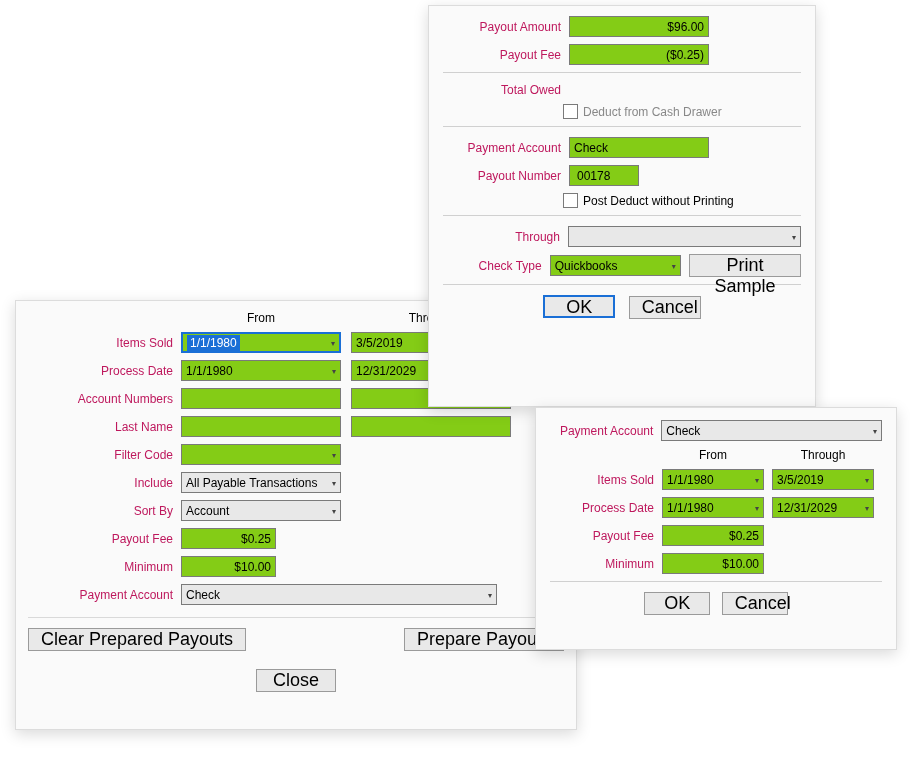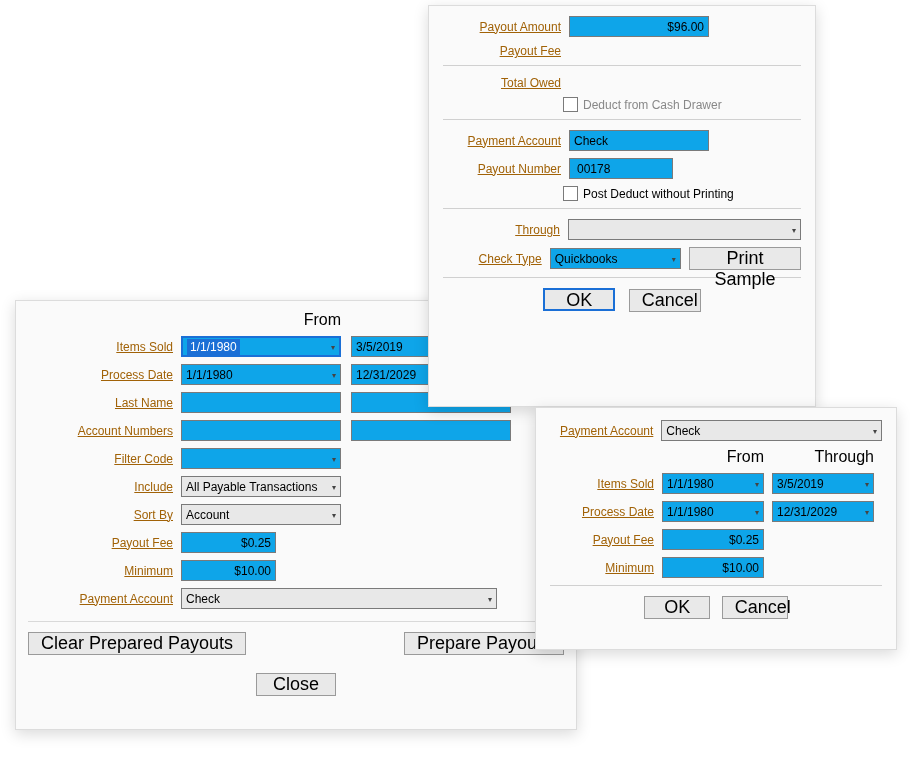--- a/index.html
+++ b/index.html
@@ -20,27 +20,26 @@
     box-shadow: 0 4px 14px rgba(0,0,0,0.15);
   }
   .row {
     display: flex;
     align-items: center;
     margin-bottom: 7px;
   }
   .lbl {
     text-align: right;
     padding-right: 8px;
-    color: #a16207;
-    text-decoration: underline;
+    color: #be185d;
   }
   input.text, .dropdown, .combo {
     height: 21px;
     border: 1px solid #7a7a7a;
-    background: #0ea5e9;
+    background: #84cc16;
     font-family: inherit;
     font-size: 12px;
     padding: 0 4px;
     box-sizing: border-box;
   }
   .dropdown.grey, .combo.grey {
     background: #e8e8e8;
   }
   .combo {
     position: relative;
@@ -77,22 +76,22 @@
   .checkbox {
     width: 13px;
     height: 13px;
     border: 1px solid #7a7a7a;
     display: inline-block;
     vertical-align: middle;
     margin-right: 5px;
     background: #fff;
   }
   .header-cell {
-    text-align:right;
-    font-size:16px;
+    text-align:center;
+    font-size:12px;
   }
 
   
   #panel-a { left: 15px; top: 300px; width: 562px; height: 430px; padding: 10px 12px 12px 12px; box-sizing: border-box; }
   #panel-a .lbl { width: 145px; }
   #panel-a .col-from { width: 160px; }
   #panel-a .col-thru { width: 160px; margin-left: 10px; }
   #panel-a .footer-bar {
     border-top: 1px solid #d9d9d9;
     margin-top: 12px;
@@ -142,32 +141,32 @@
   <div class="row">
     <div class="lbl">Process Date</div>
     <div class="combo col-from">
       <span>1/1/1980</span>
       <span class="chev">▾</span>
     </div>
     <input class="text col-thru" value="12/31/2029" style="">
   </div>
 
   <div class="row">
+    <div class="lbl">Account Numbers</div>
+    <input class="text col-from" style="">
+    <input class="text col-thru" style="">
+  </div>
+
+  <div class="row">
     <div class="lbl">Last Name</div>
     <input class="text col-from" style="">
     <input class="text col-thru" style="">
   </div>
 
   <div class="row">
-    <div class="lbl">Account Numbers</div>
-    <input class="text col-from" style="">
-    <input class="text col-thru" style="">
-  </div>
-
-  <div class="row">
     <div class="lbl">Filter Code</div>
     <div class="combo col-from">
       <span></span>
       <span class="chev">▾</span>
     </div>
   </div>
 
   <div class="row">
     <div class="lbl">Include</div>
     <div class="combo grey col-from">
@@ -213,20 +212,21 @@
 </div>
 
 <div id="panel-b" class="panel">
 
   <div class="row">
     <div class="lbl">Payout Amount</div>
     <input class="text val amount-input" value="$96.00" style="">
   </div>
   <div class="row">
     <div class="lbl">Payout Fee</div>
+    <input class="text val amount-input" value="($0.25)" style="">
   </div>
 
   <div class="divider"></div>
 
   <div class="row">
     <div class="lbl">Total Owed</div>
   </div>
 
   <div class="row" style="margin-left:120px;">
     <span class="checkbox"></span>
@@ -234,21 +234,21 @@
   </div>
 
   <div class="divider"></div>
 
   <div class="row">
     <div class="lbl">Payment Account</div>
     <input class="text long" value="Check" style="">
   </div>
   <div class="row">
     <div class="lbl">Payout Number</div>
-    <input class="text" style="width: 104px; padding-left: 7px;" value="00178">
+    <input class="text" style="width: 70px; padding-left: 7px;" value="00178">
   </div>
   <div class="row" style="margin-left:120px;">
     <span class="checkbox"></span>
     <span>Post Deduct without Printing</span>
   </div>
 
   <div class="divider"></div>
 
   <div class="row">
     <div class="lbl">Through</div>

